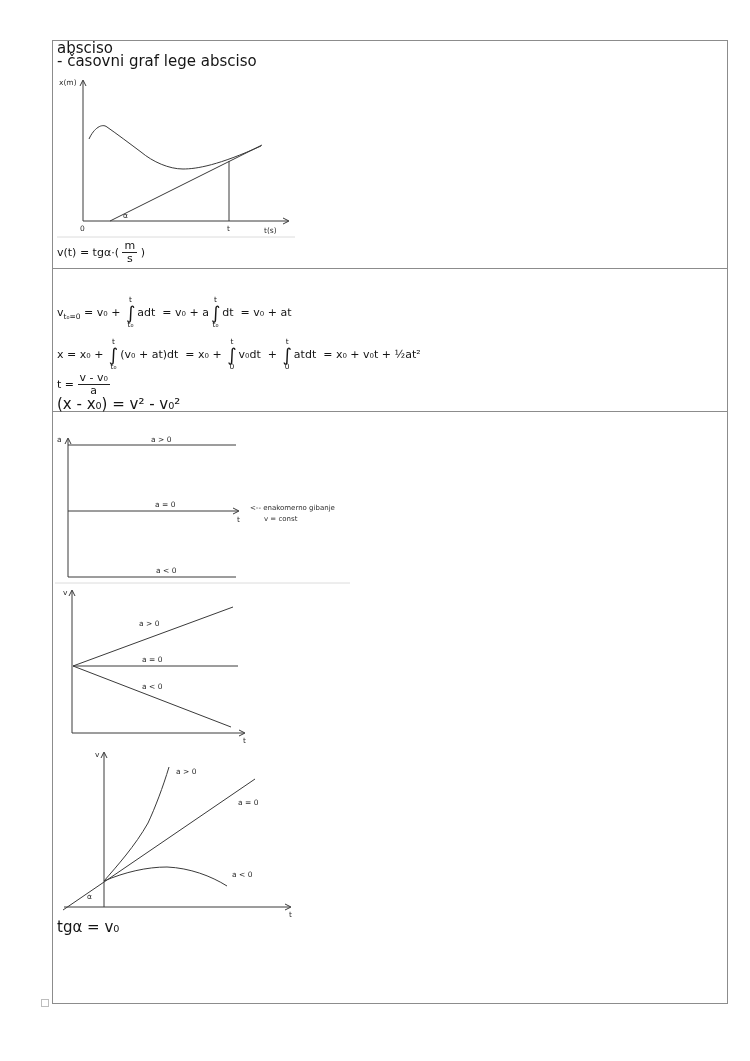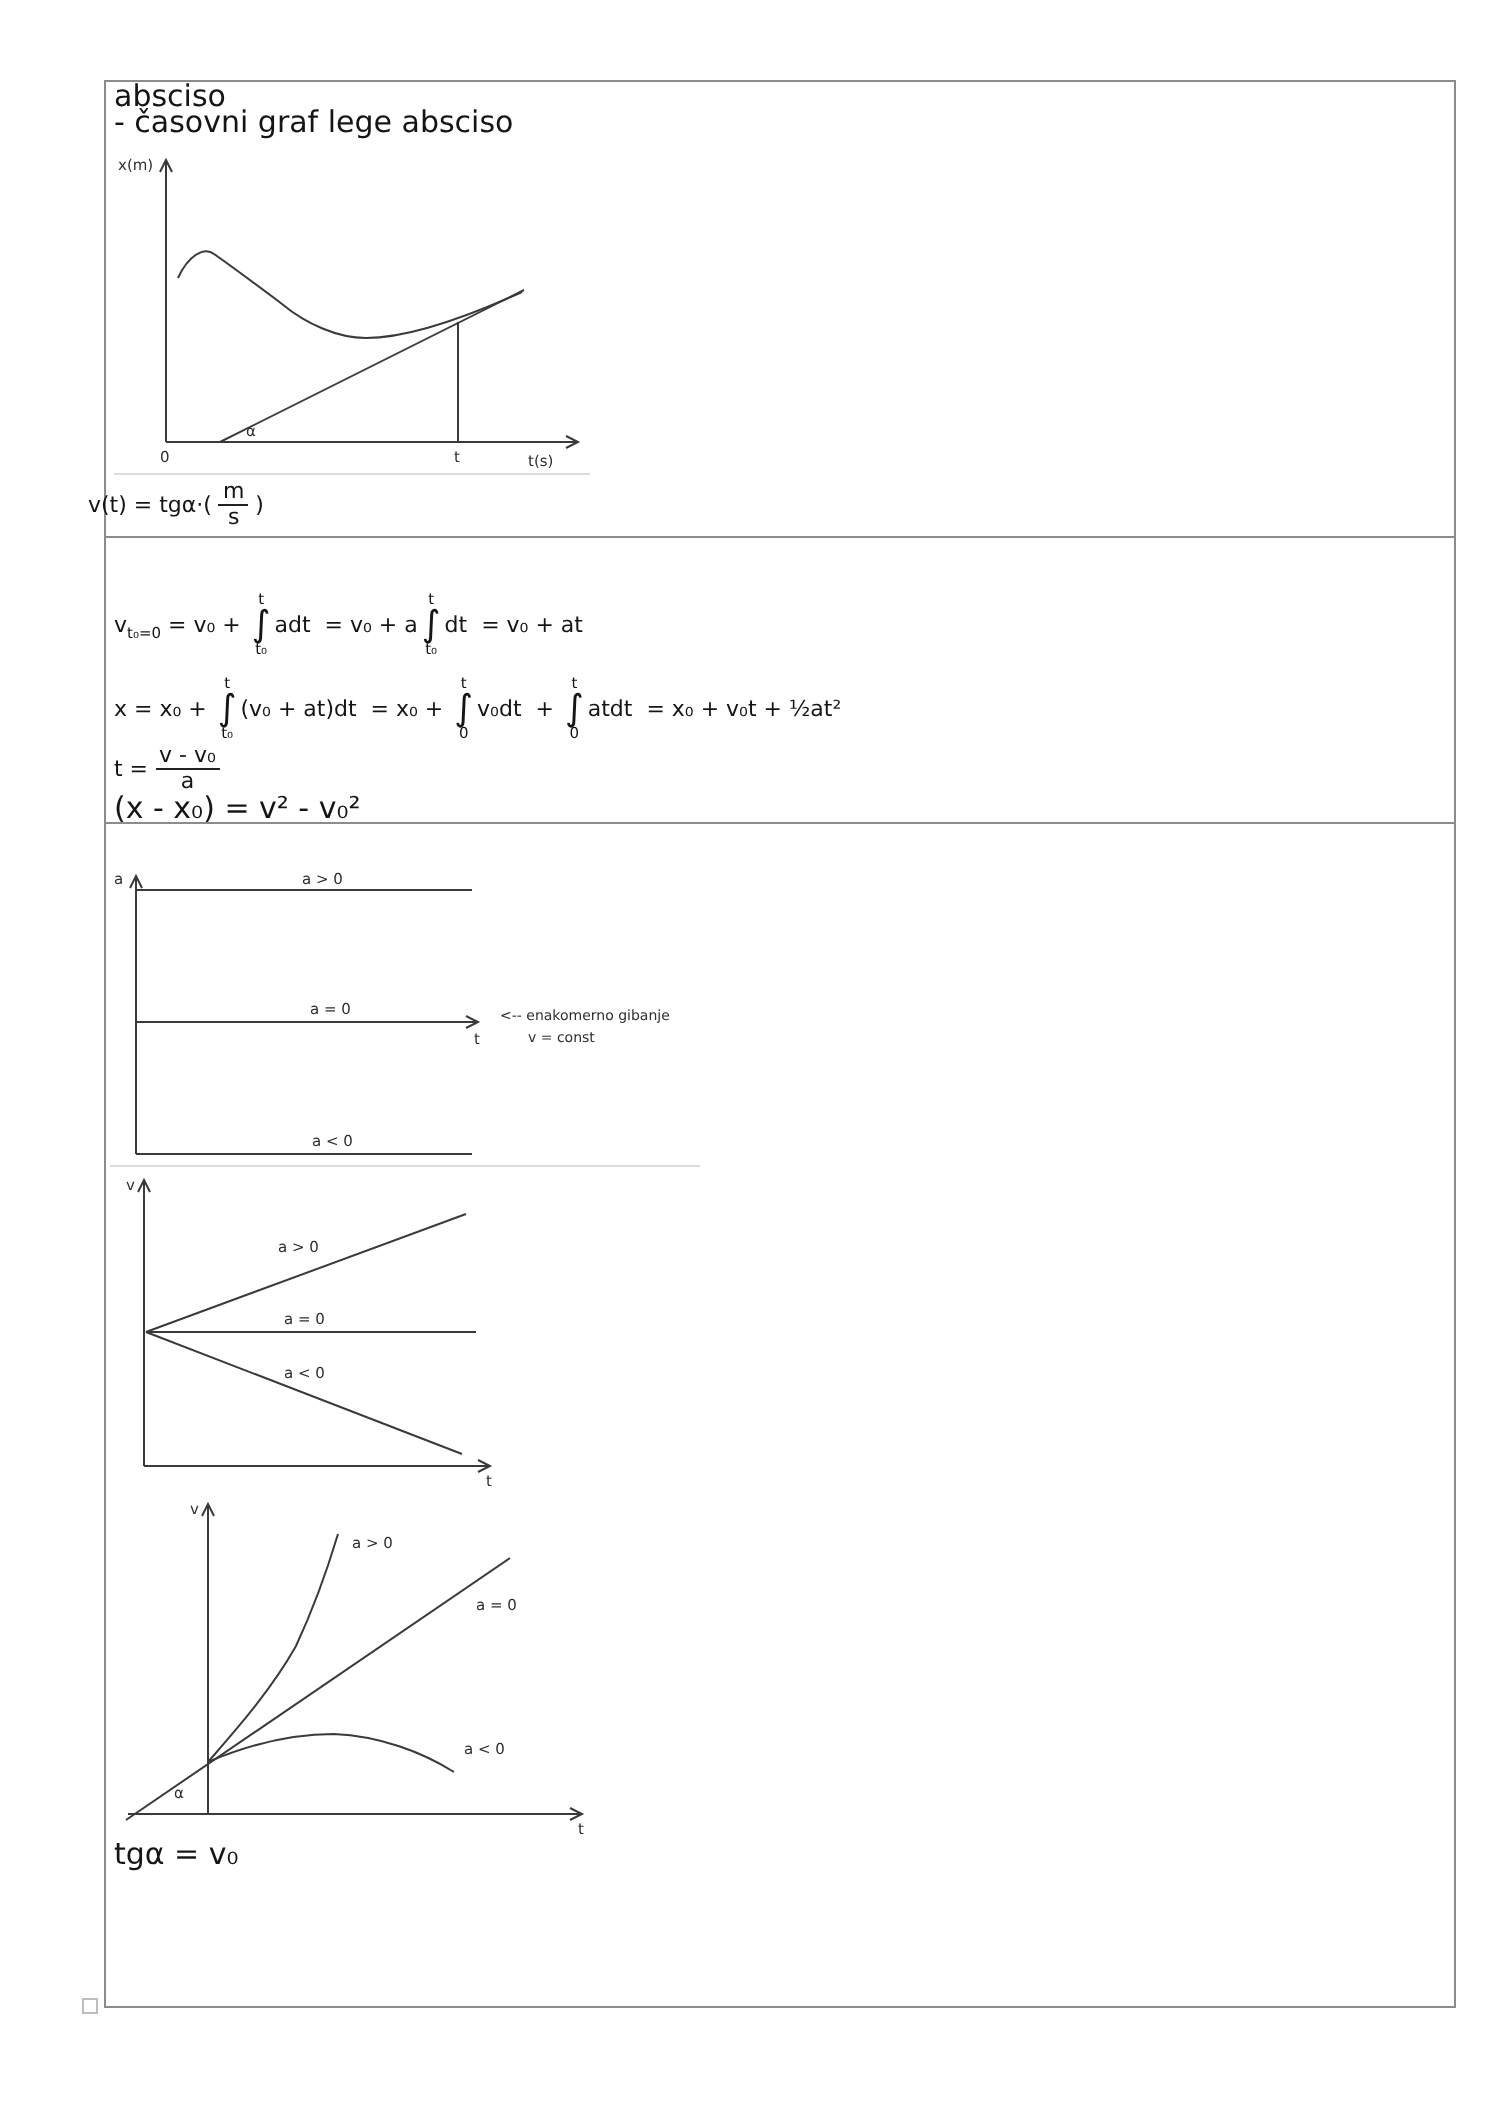--- a/index.html
+++ b/index.html
@@ -48,21 +48,21 @@
     <line x1="53" y1="149" x2="205" y2="73"></line>
     <line x1="172" y1="89" x2="172" y2="149"></line>
     <line x1="0" y1="165" x2="238" y2="165" class="faint"></line>
     <text x="2" y="13">x(m)</text>
     <text x="66" y="146">α</text>
     <text x="23" y="159">0</text>
     <text x="170" y="159">t</text>
     <text x="207" y="161">t(s)</text>
   </svg>
 
-  <div class="formula" style="left:44px;top:240px">
+  <div class="formula" style="left:57px;top:240px">
     <span>v(t) = tgα·( </span><span class="frac"><span class="num">m</span><span class="den">s</span></span><span> )</span>
   </div>
 
 
   <div class="formula" style="left:57px;top:296px">
     <span>v</span><span class="sb">t₀=0</span><span> = v₀ + </span><span class="intg"><span class="lim">t</span><span class="sign">∫</span><span class="lim">t₀</span></span><span>adt  = v₀ + a</span><span class="intg"><span class="lim">t</span><span class="sign">∫</span><span class="lim">t₀</span></span><span>dt  = v₀ + at</span>
   </div>
 
   <div class="formula" style="left:57px;top:338px">
     <span>x = x₀ + </span><span class="intg"><span class="lim">t</span><span class="sign">∫</span><span class="lim">t₀</span></span><span>(v₀ + at)dt  = x₀ + </span><span class="intg"><span class="lim">t</span><span class="sign">∫</span><span class="lim">0</span></span><span>v₀dt  + </span><span class="intg"><span class="lim">t</span><span class="sign">∫</span><span class="lim">0</span></span><span>atdt  = x₀ + v₀t + ½at²</span>

